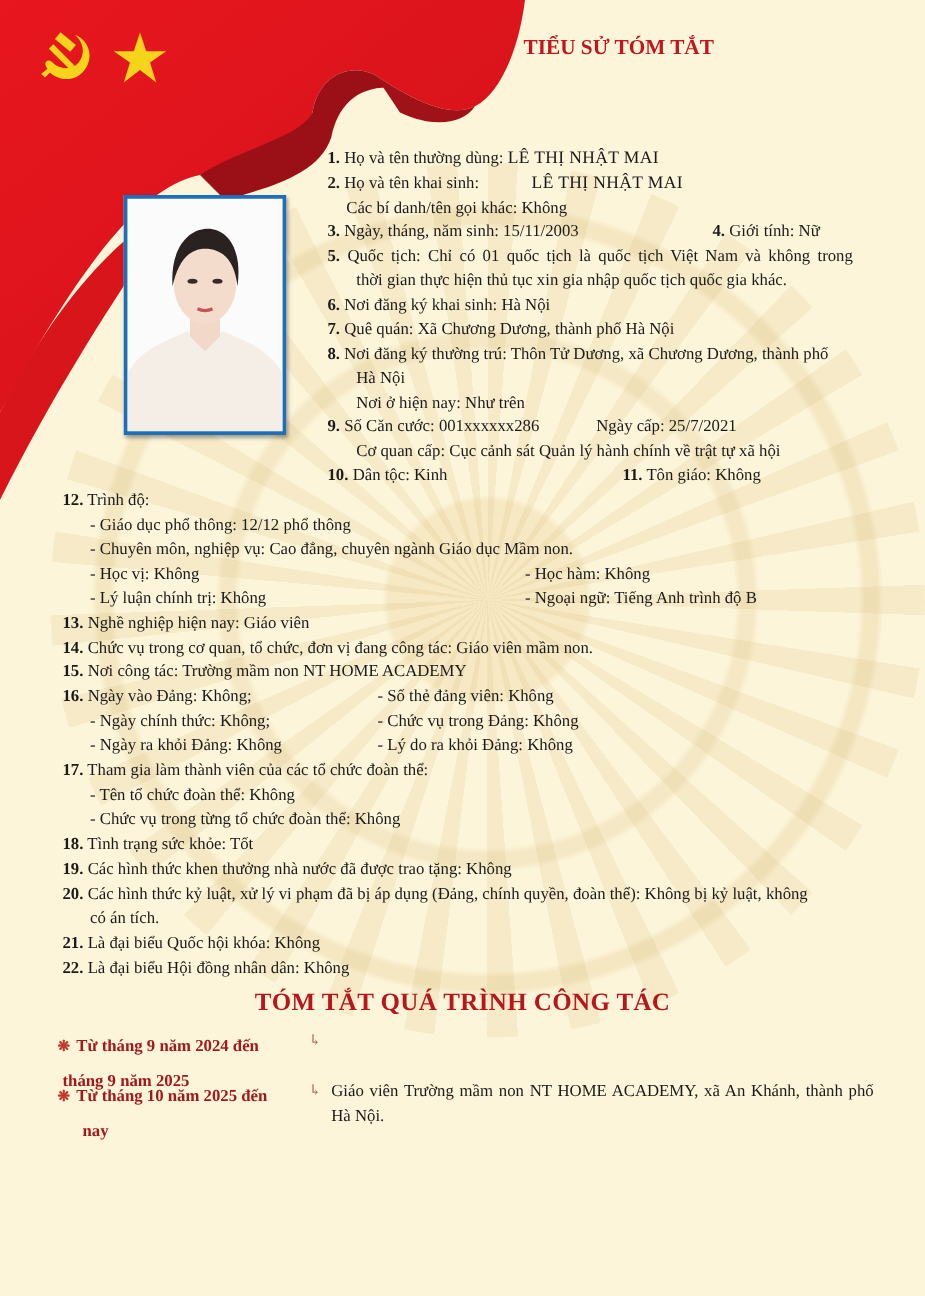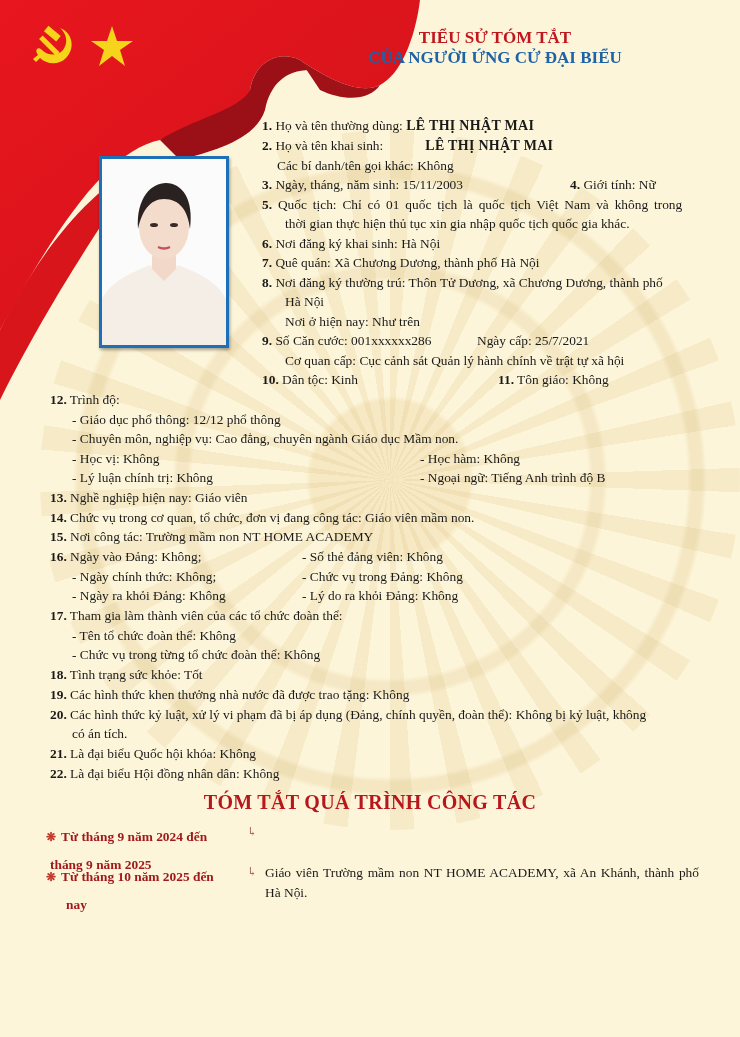--- a/index.html
+++ b/index.html
@@ -28,21 +28,21 @@
   .header .l2, .header .l3, .header .l4 { color:#1d63a8; }
 
   .photo {
     position:absolute; left:99px; top:156px; width:124px; height:186px;
     border:3px solid #1d6fb8; background:#fff;
     box-shadow:1px 2px 3px rgba(0,0,0,0.35); overflow:hidden;
   }
 
   .f { position:absolute; font-size:13.4px; line-height:19.6px; white-space:nowrap; }
   .f b.n { font-weight:bold; }
-  .name { font-weight:bold; font-size:14px; letter-spacing:0.3px; }
+  .name { font-weight:normal; font-size:14px; letter-spacing:0.3px; }
 
   .section-title {
     position:absolute; left:0; width:740px; top:791px; text-align:center;
     color:#b7171c; font-weight:bold; font-size:20px; letter-spacing:0.3px;
   }
   .work-period { position:absolute; color:#a0191d; font-weight:bold; font-size:13.4px; line-height:27px; }
   .work-desc { position:absolute; font-size:13.4px; line-height:19.6px; text-align:justify; }
   .star { color:#c0392b; font-size:12px; margin-right:5px; }
   .arrow { position:absolute; left:-18px; top:0; color:#a96a5a; font-size:12px; }
 </style>
@@ -70,21 +70,20 @@
     <rect x="12" y="6" width="16" height="7" fill="#f7d41c" transform="rotate(40 20 10)"></rect>
     <rect x="15" y="10" width="5" height="24" fill="#f7d41c" transform="rotate(-45 17 22)"></rect>
   </svg>
   <svg width="44" height="44" viewBox="0 0 44 44" style="position:absolute;left:58px;top:2px">
     <polygon points="22,2 27,17 43,17 30,26 35,42 22,32 9,42 14,26 1,17 17,17" fill="#f7d41c"></polygon>
   </svg>
 </div>
 
 <div class="header">
   <div class="l1">TIỂU SỬ TÓM TẮT</div>
-  <div class="l2">CỦA NGƯỜI ỨNG CỬ ĐẠI BIỂU</div>
 </div>
 
 <div class="photo">
   <svg width="124" height="186" viewBox="0 0 124 186">
     <rect width="124" height="186" fill="#fbfbfb"></rect>
     <path d="M0,186 L0,140 C10,120 35,112 48,106 L62,118 L76,106 C90,112 114,120 124,140 L124,186 Z" fill="#f4eee6"></path>
     <path d="M50,96 L50,110 L62,122 L74,110 L74,96 Z" fill="#f1d8c8"></path>
     <ellipse cx="62" cy="68" rx="25" ry="32" fill="#f4dccc"></ellipse>
     <path d="M36,70 C34,38 50,24 64,24 C80,24 92,40 88,70 C86,52 78,40 62,40 C48,40 40,52 36,70 Z" fill="#2a2220"></path>
     <ellipse cx="52" cy="66" rx="4" ry="2" fill="#3a2a26"></ellipse>

